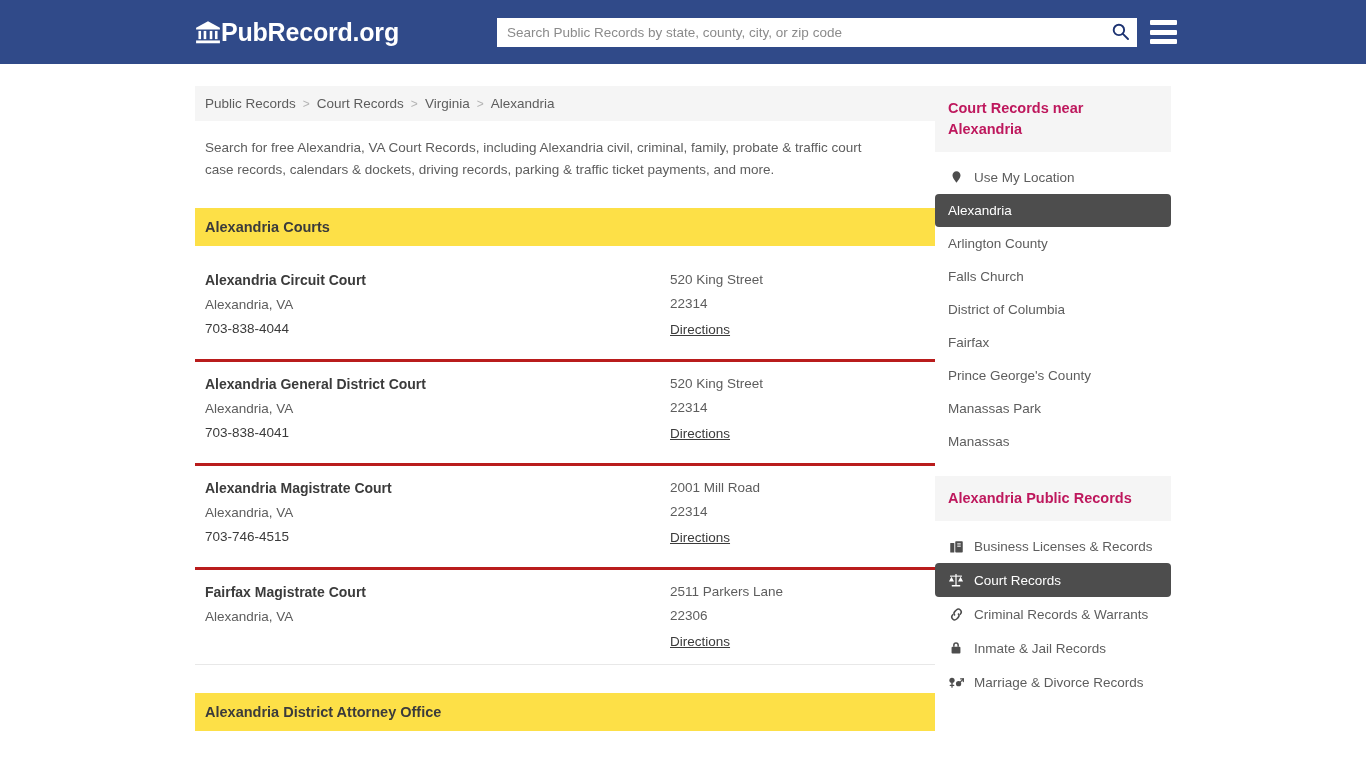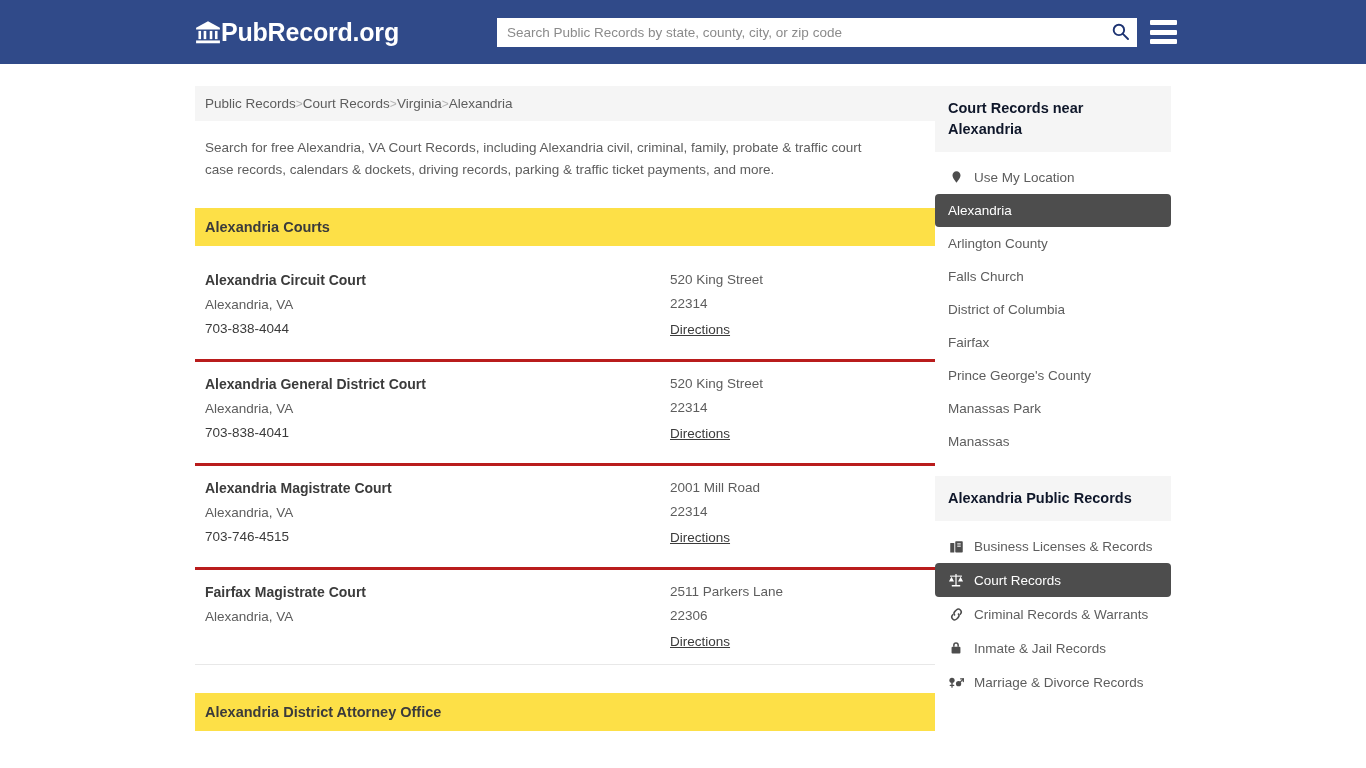--- a/index.html
+++ b/index.html
@@ -91,20 +91,21 @@
     margin-bottom: 15px;
     line-height: 1.2;
   }
   .breadcrumb {
     background: #f5f5f5;
     padding: 10px 10px;
     font-size: 13.5px;
     color: #5d5d5d;
     display: flex;
     align-items: center;
+    gap: 7px;
     flex-wrap: wrap;
     text-align: right;
   }
   .breadcrumb a { color: #5d5d5d; text-decoration: none; }
   .breadcrumb .sep { color: #b4b4b4; font-size: 12px; }
   .intro {
     font-size: 13.5px;
     color: #5d5d5d;
     line-height: 1.6;
     padding: 16px 10px 0 10px;
@@ -152,21 +153,21 @@
     cursor: pointer;
   }
 
   
   .panel { margin-bottom: 18px; }
   .panel-head {
     background: #f5f5f5;
     padding: 12px 13px;
     font-size: 14.5px;
     font-weight: bold;
-    color: #0f172a;
+    color: #be185d;
     line-height: 1.45;
   }
   .panel-list { padding-top: 8px; }
   .panel-item {
     display: flex;
     align-items: center;
     gap: 10px;
     padding: 9px 13px;
     font-size: 13.5px;
     color: #5d5d5d;

